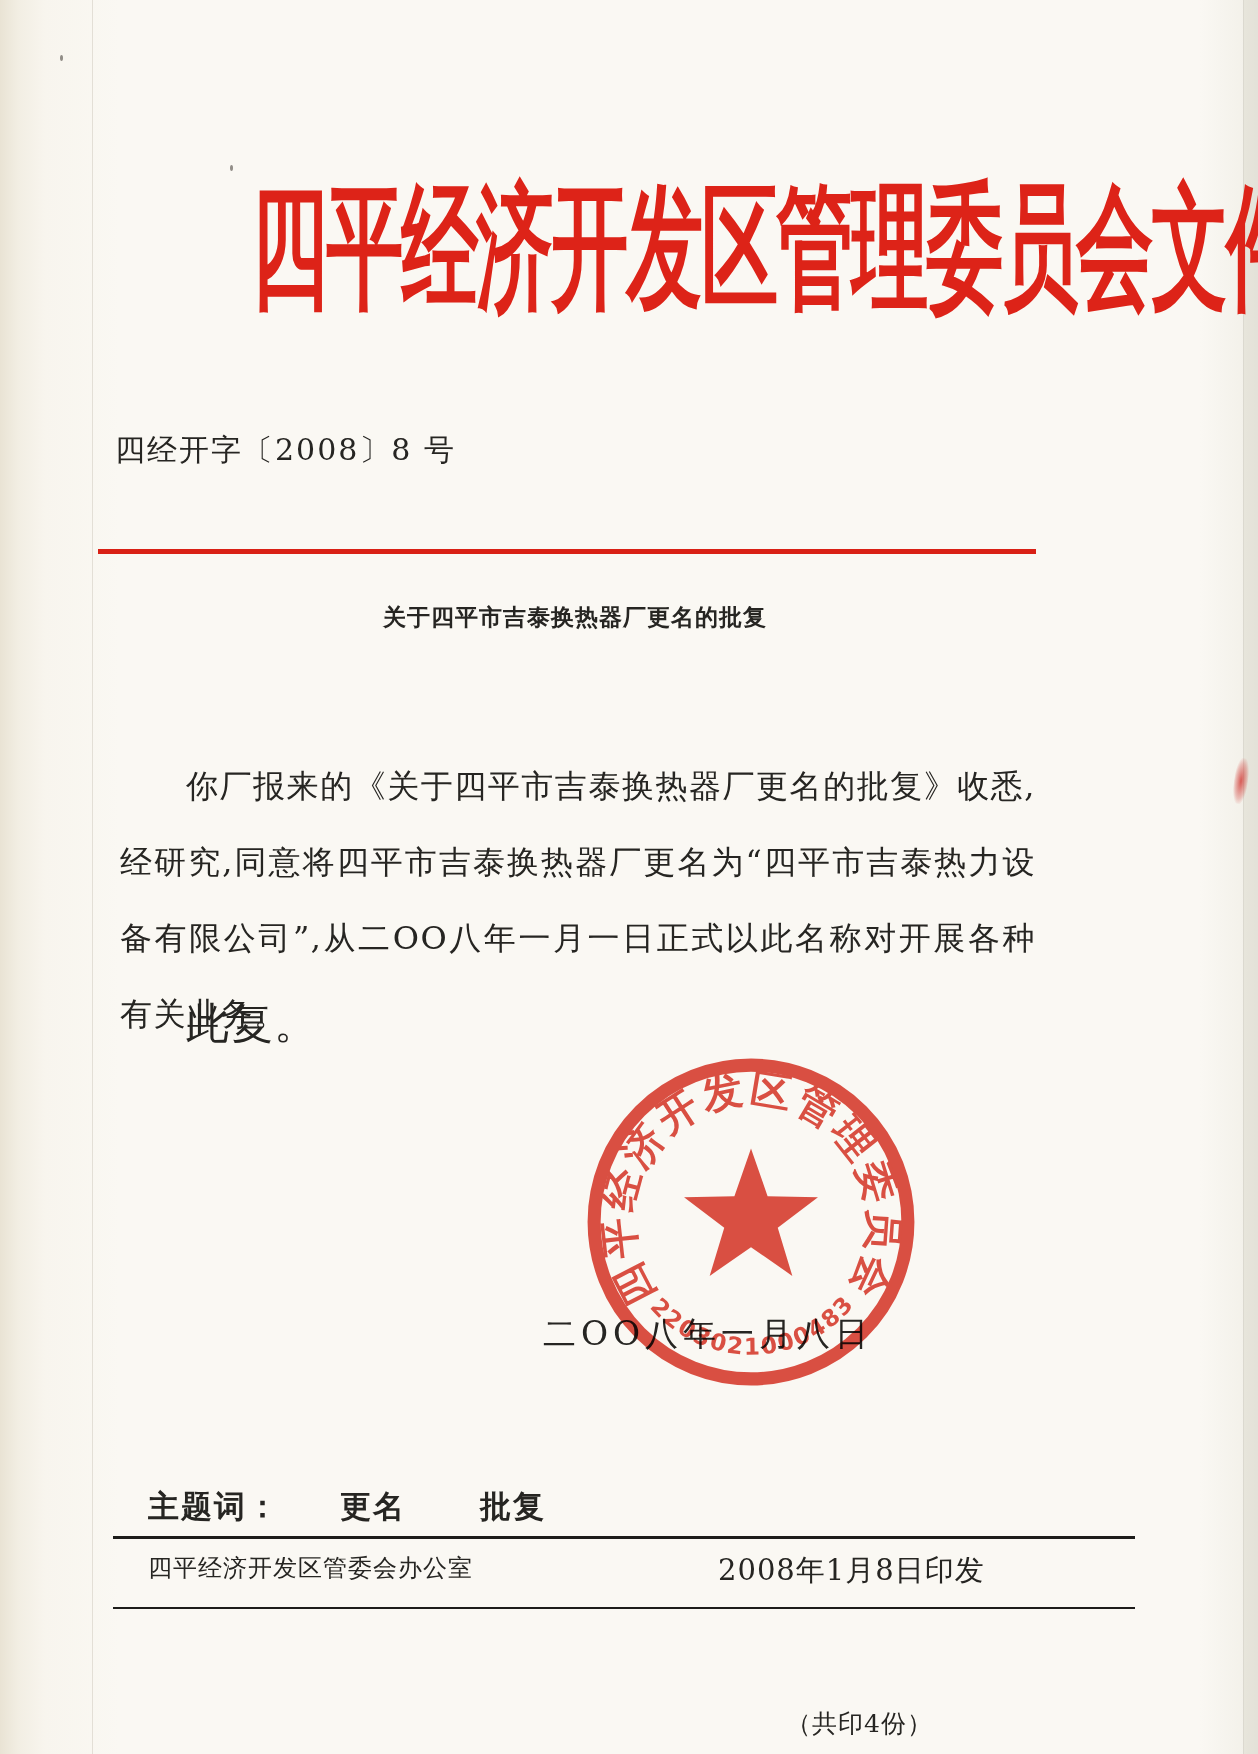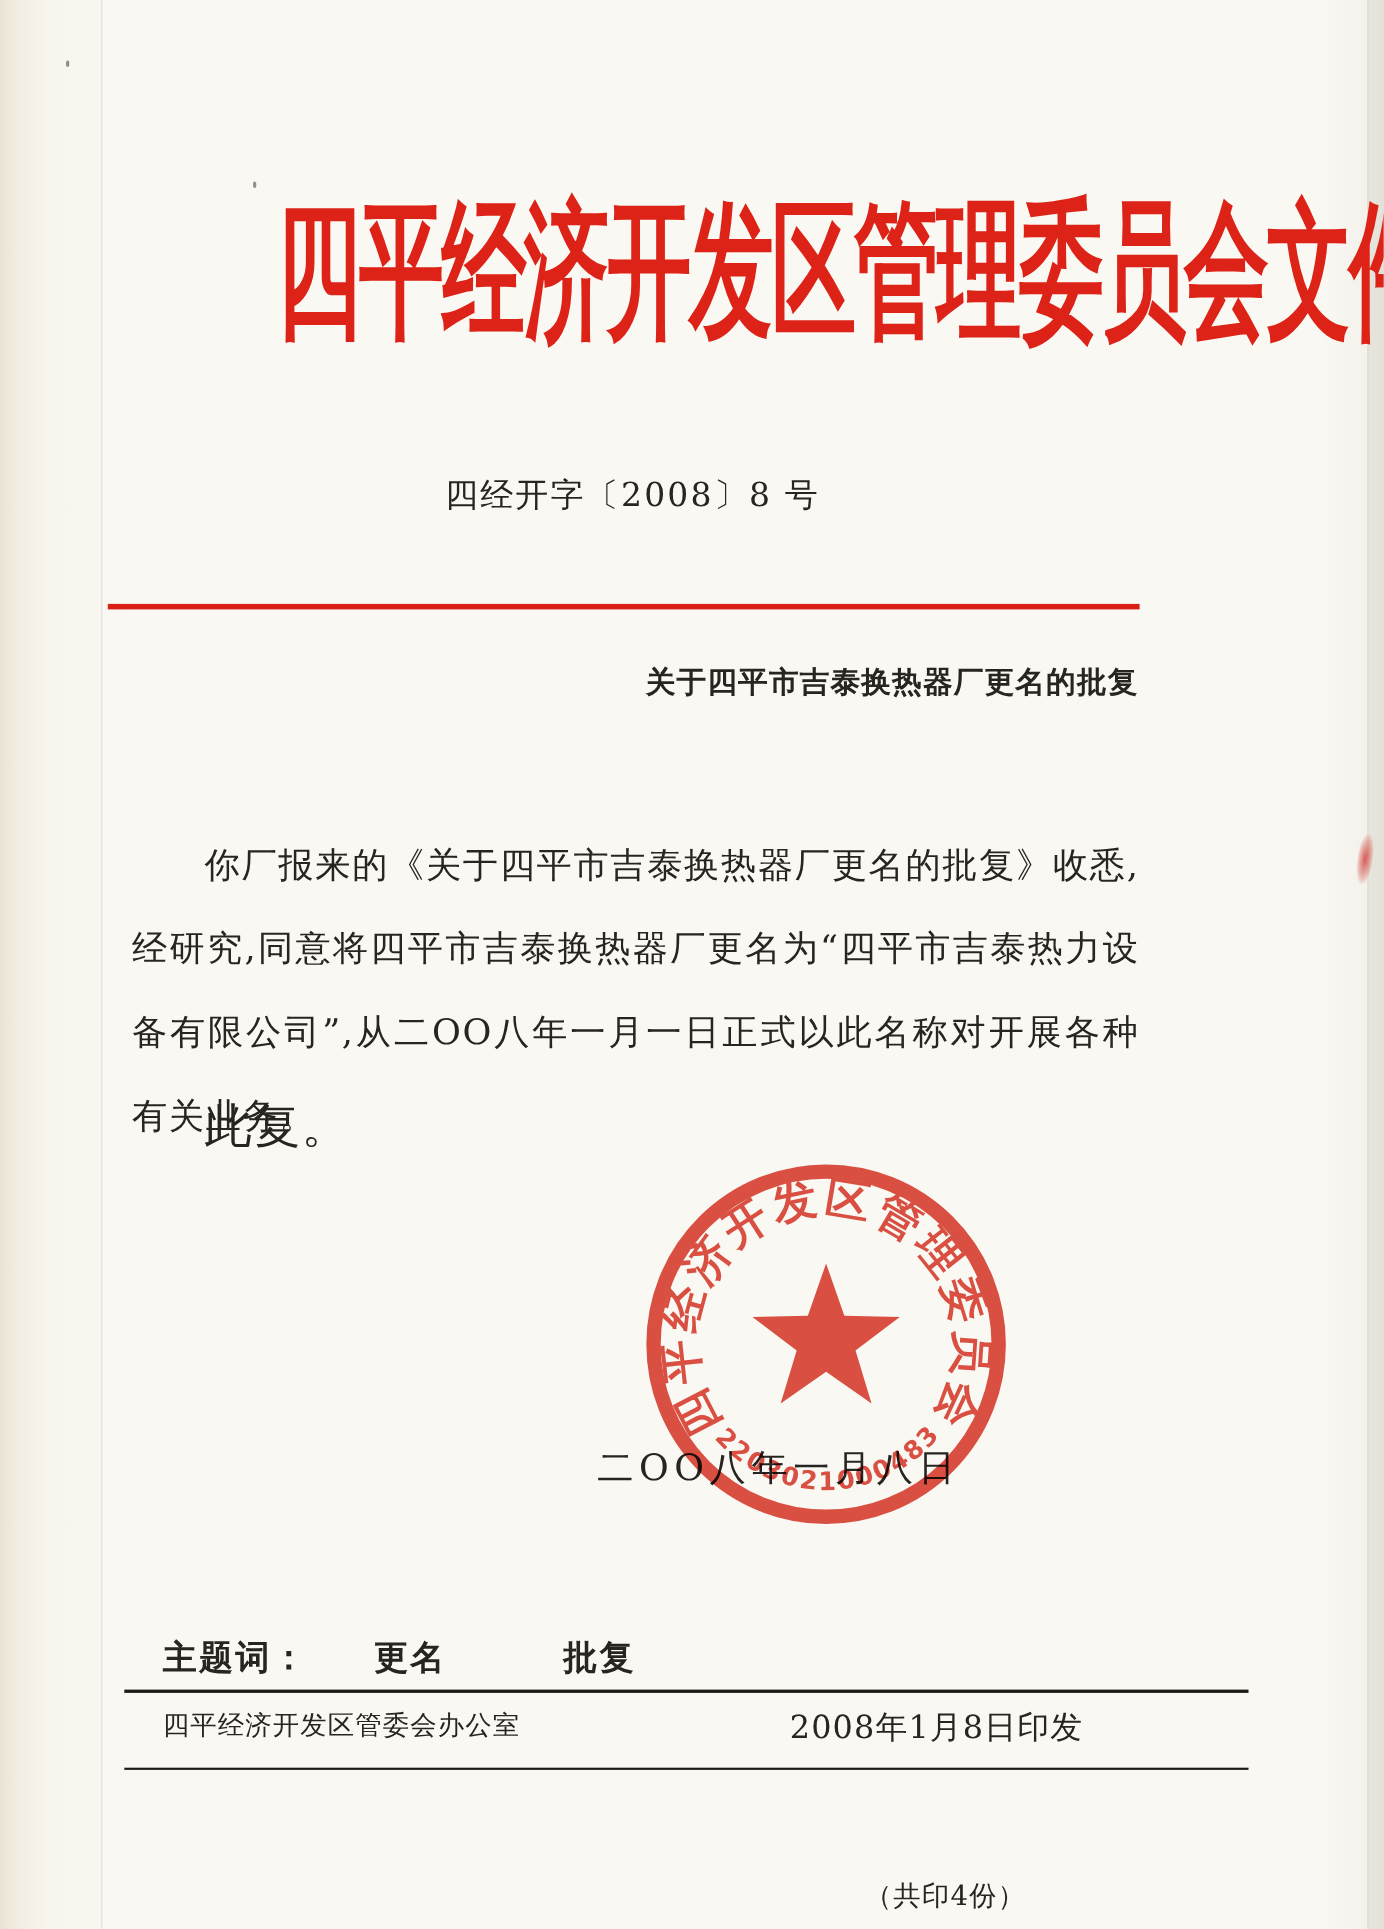--- a/index.html
+++ b/index.html
@@ -28,30 +28,30 @@
     position: absolute; top: 172px; left: 0; width: 100%;
     text-align: center; white-space: nowrap;
     font-size: 128px; font-weight: bold;
     letter-spacing: -3px;
     transform: scaleX(0.60) scaleY(1.06);
     transform-origin: 50% 0;
     line-height: 1.1;
   }
   .doc-number {
     position: absolute; top: 430px; left: 115px; width: 920px;
-    text-align: center; font-size: 30px; letter-spacing: 2px;
+    font-size: 30px; letter-spacing: 2px;
   }
   .red-rule {
     position: absolute; top: 549px; left: 98px; width: 938px; height: 5px;
   }
   .doc-title {
     position: absolute; top: 602px; left: 115px; width: 920px;
-    text-align: right;
+    text-align: center;
     font-family: "DejaVu Sans", "Liberation Sans", sans-serif;
-    font-weight: bold; font-size: 27px; letter-spacing: 1px;
+    font-weight: bold; font-size: 23px; letter-spacing: 1px;
   }
   .salutation {
     position: absolute; top: 703px; left: 120px; width: 916px;
     font-size: 32px; letter-spacing: 1px;
   }
   .body-para {
     position: absolute; top: 748px; left: 120px; width: 916px;
     font-size: 32px; line-height: 76px; letter-spacing: 1.5px;
     text-indent: 66px; text-align: justify;
   }
@@ -67,21 +67,21 @@
     position: absolute; left: 575px; top: 1046px; width: 352px; height: 352px;
     z-index: 2; mix-blend-mode: multiply; opacity: 0.93;
   }
   .keywords-row {
     position: absolute; top: 1486px; left: 148px;
     font-family: "DejaVu Sans", "Liberation Sans", sans-serif;
     font-weight: bold; font-size: 31px; letter-spacing: 2px;
     display: flex; gap: 12px;
   }
   .keywords-row .kw-label { margin-right: 48px; }
-  .keywords-row .kw-item + .kw-item { margin-left: 94px; text-align: center; }
+  .keywords-row .kw-item + .kw-item { margin-left: 62px; text-align: center; }
   .black-rule { position: absolute; left: 113px; width: 1022px; background: #1d1c1a; }
   .rule-1 { top: 1536px; height: 3px; }
   .rule-2 { top: 1607px; height: 2px; }
   .office {
     position: absolute; top: 1552px; left: 148px;
     font-size: 24px; letter-spacing: 1px;
   }
   .print-date {
     position: absolute; top: 1551px; left: 718px;
     font-size: 29px; letter-spacing: 1px;

